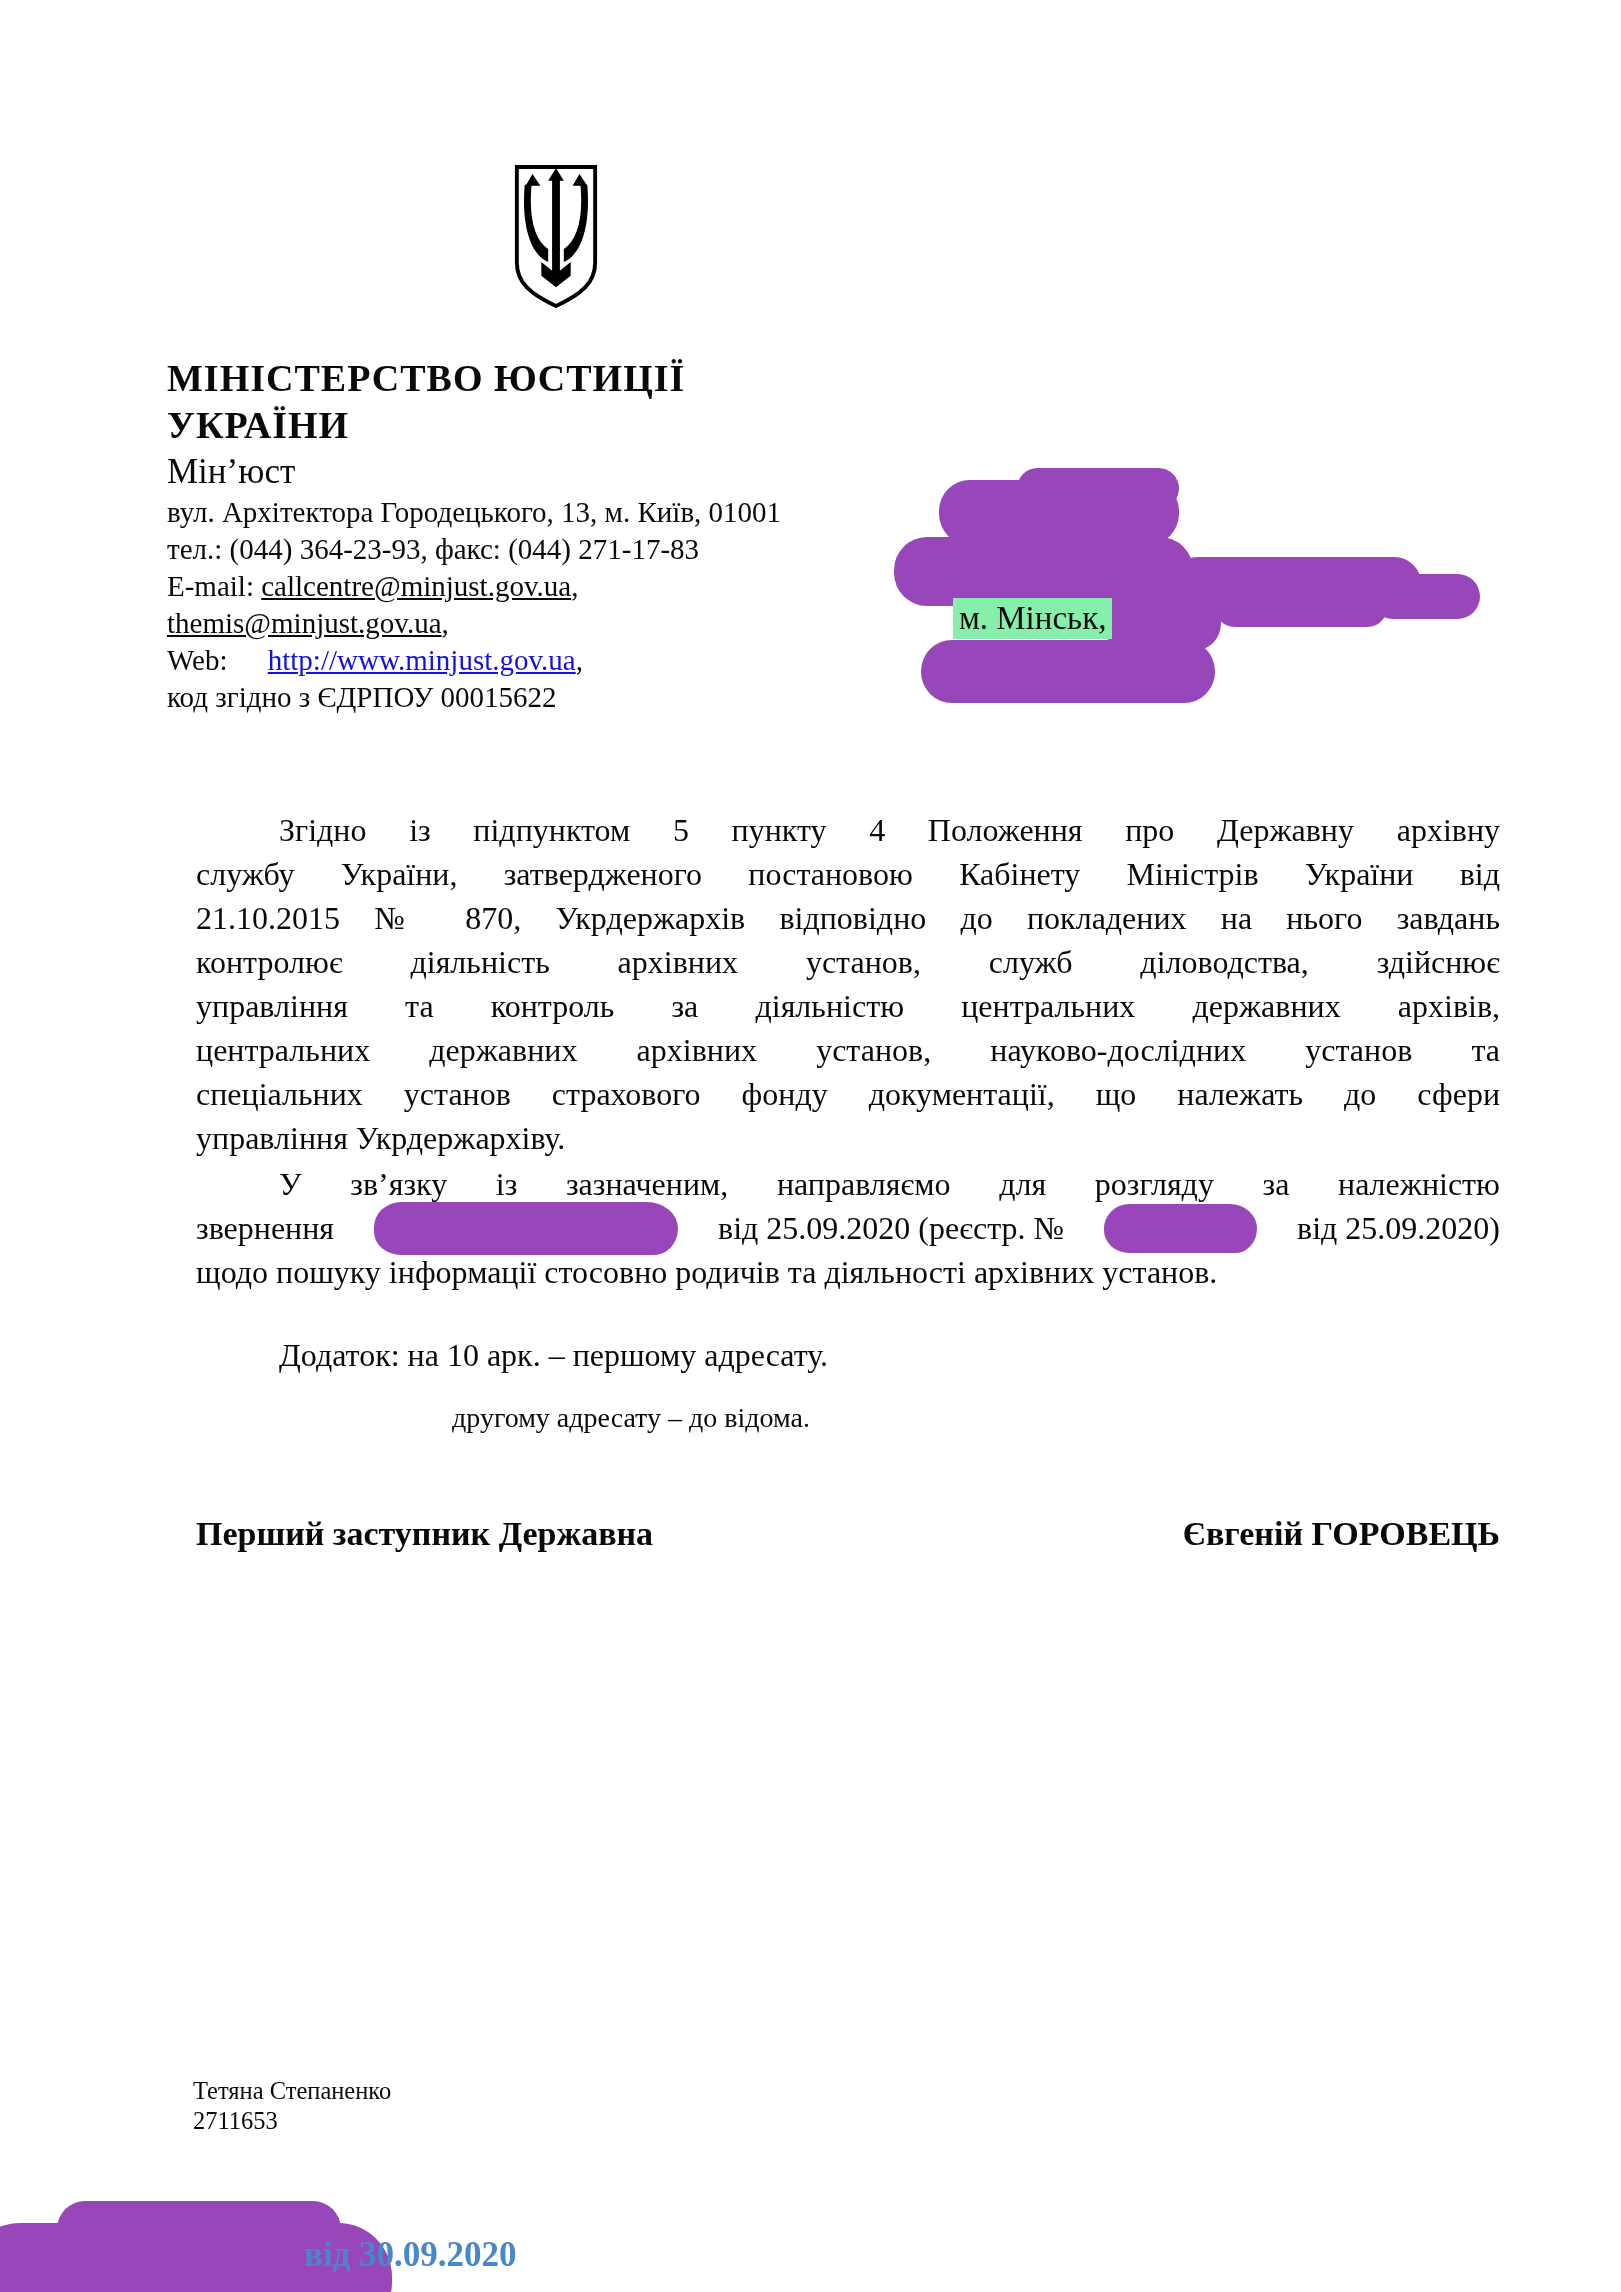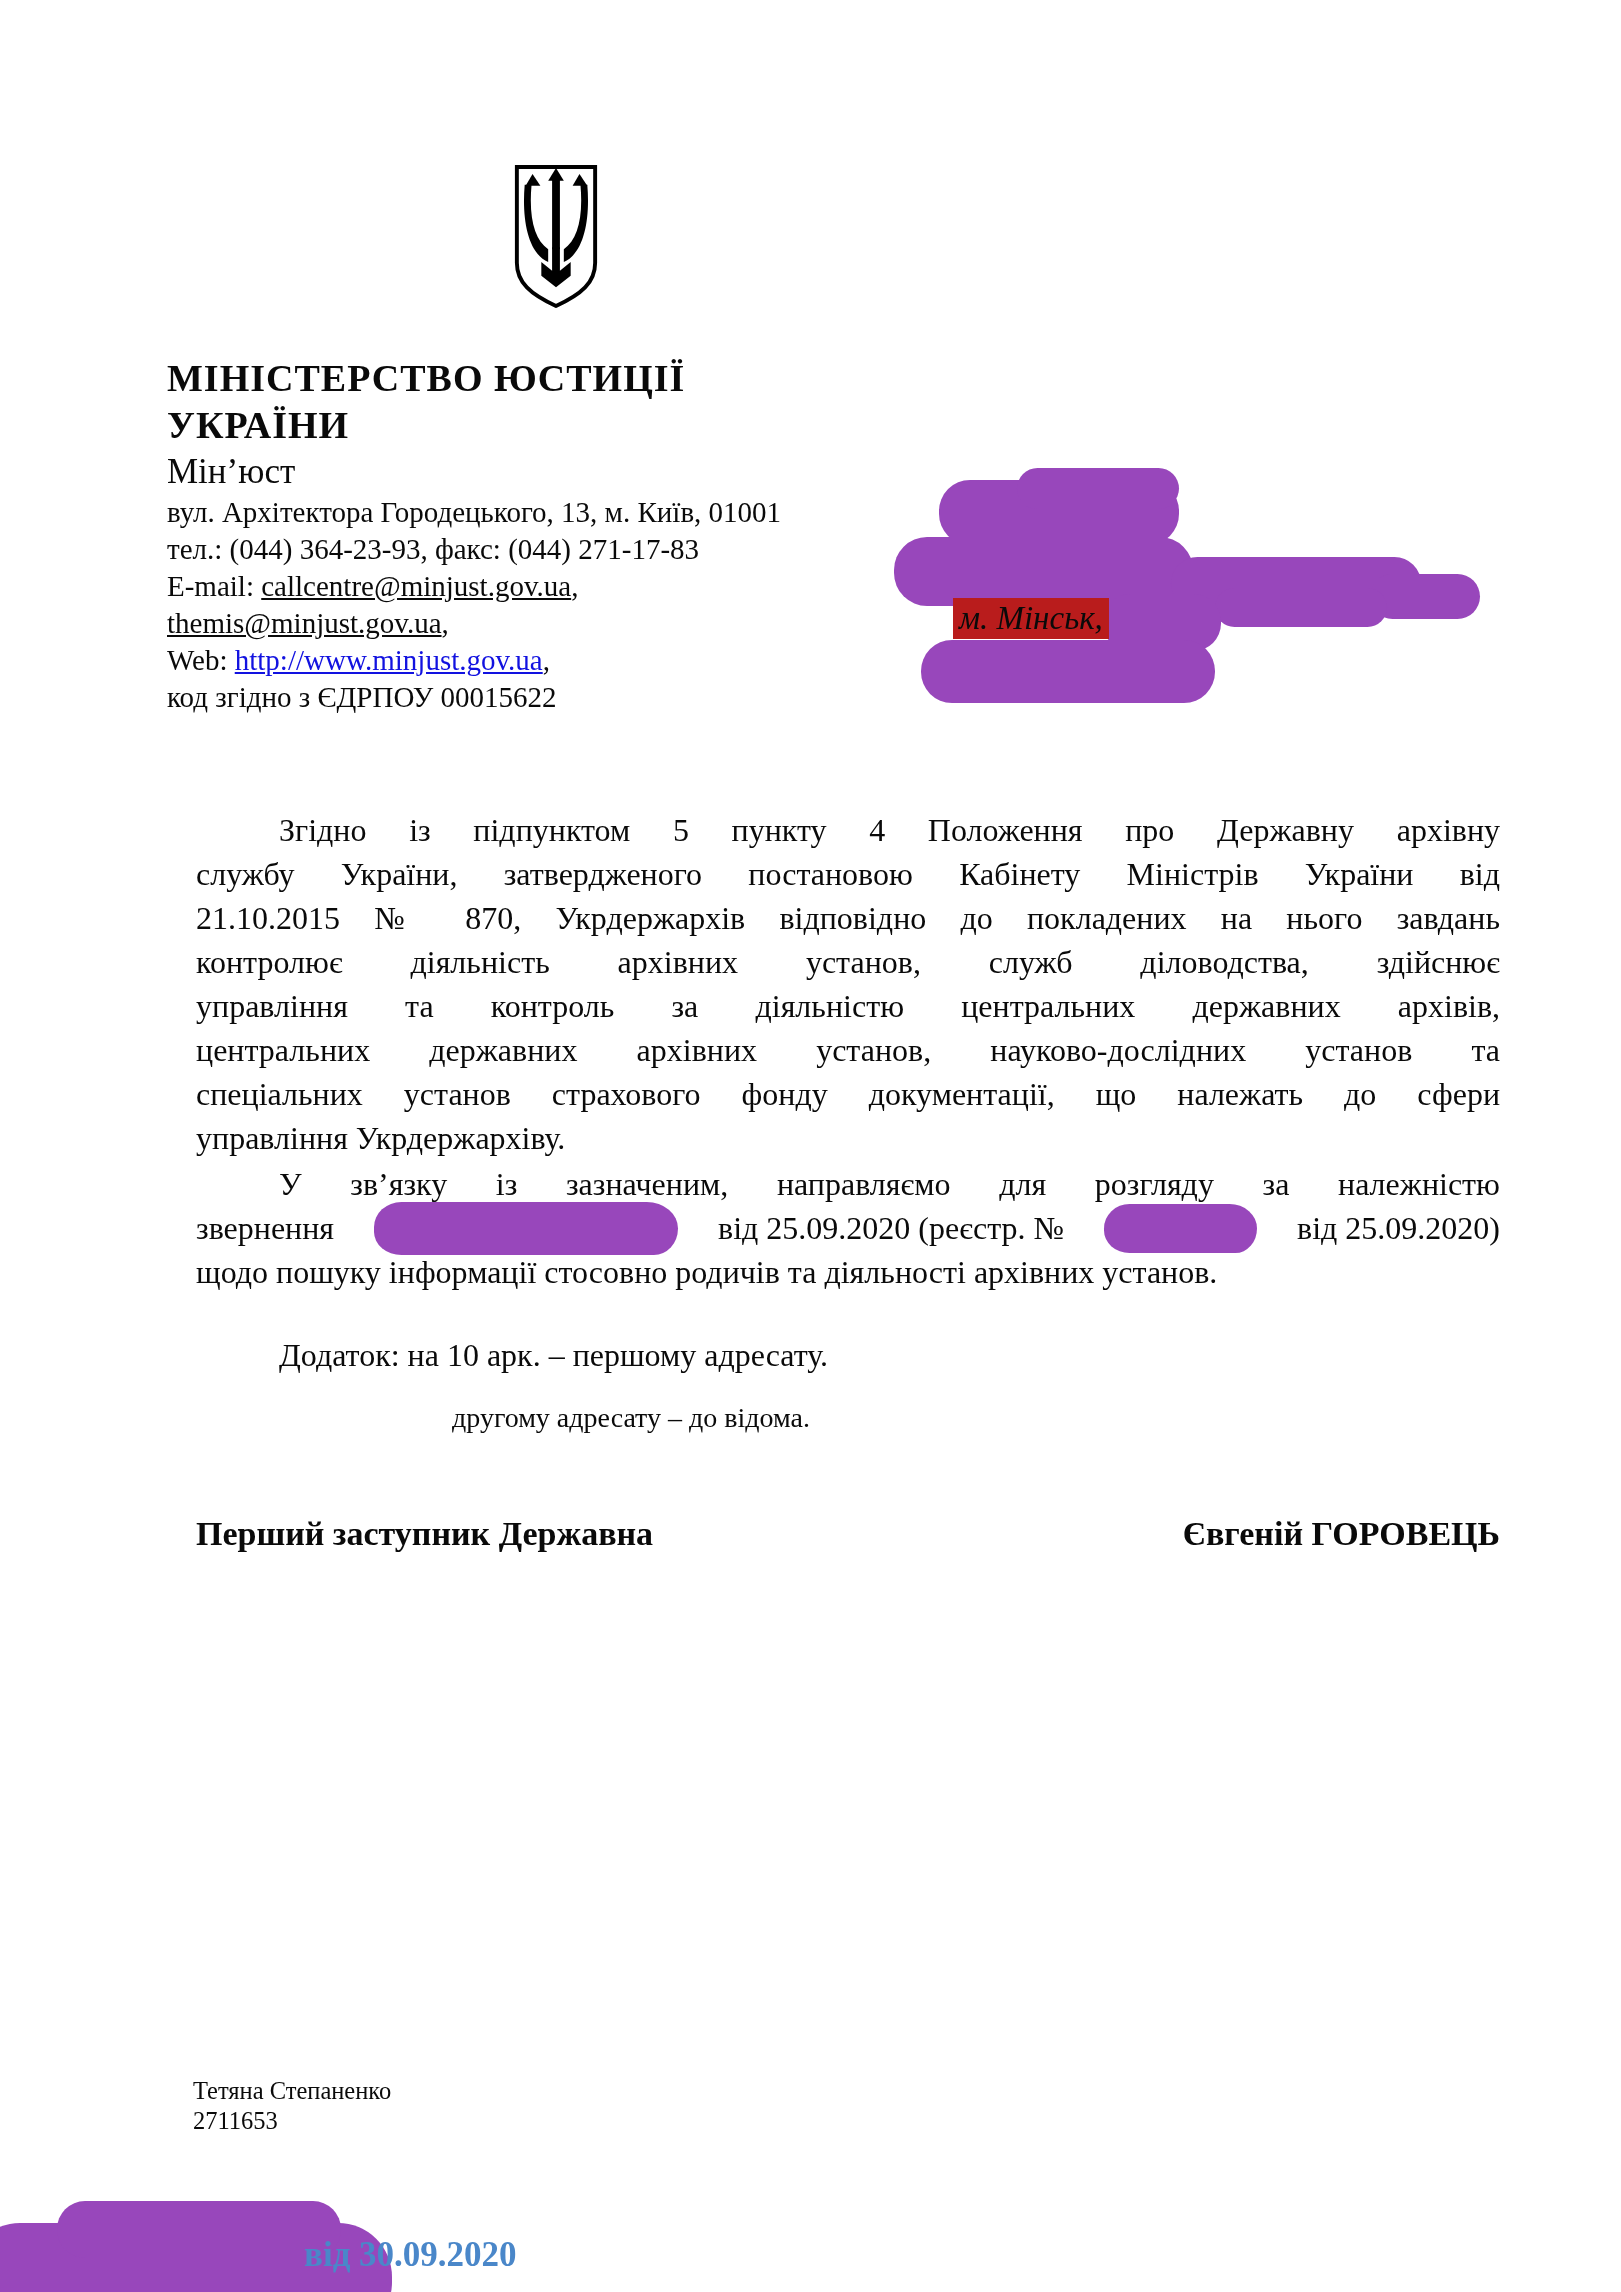--- a/index.html
+++ b/index.html
@@ -13,25 +13,25 @@
     color:#0a0a0a;
   }
   
   .emblem{position:absolute;left:511px;top:163px;width:90px;height:147px;}
   
   .left-col{position:absolute;left:167px;top:355px;width:804px;text-align:left;}
   .org1{font-weight:bold;font-size:38px;line-height:47px;letter-spacing:1px;}
   .org2{font-size:35px;line-height:45px;}
   .contact{font-size:29px;line-height:37px;}
   .ulink{color:inherit;text-decoration:underline;cursor:pointer;}
-  .ulink.blue{color:var(--link-blue,#1212e0);}
+  .ulink.blue{color:var(--link-blue,#1212e0);margin-left:33px;}
   
   .right-col{position:absolute;left:965px;top:312px;width:472px;font-weight:bold;font-size:35px;line-height:45px;}
   .jl{text-align:justify;text-align-last:justify;}
-  .city{position:absolute;left:953px;top:598px;font-size:33px;line-height:41px;background:#b91c1c;padding:0 5.9px;z-index:5;white-space:nowrap;font-style:italic;}
+  .city{position:absolute;left:953px;top:598px;font-size:33px;line-height:41px;background:#86efac;padding:0 5.9px;z-index:5;white-space:nowrap;}
   
   .blob{position:absolute;background:var(--redaction-purple,#9847bb);z-index:1;}
   .b1 {left:939px; top:480px;width:240px;height:65px;border-radius:31px;}
   .b1b{left:1017px;top:468px;width:162px;height:41px;border-radius:20.6px;}
   .b2 {left:894px; top:537px;width:299px;height:69px;border-radius:33px;}
   .b3 {left:1171px;top:557px;width:250px;height:53px;border-radius:26.5px;}
   .b3c{left:1370px;top:574px;width:110px;height:45px;border-radius:22.5px;}
   .b4 {left:1215px;top:588px;width:172px;height:39px;border-radius:19.6px;}
   .b5 {left:1103px;top:594px;width:118px;height:57px;border-radius:27.4px;}
   .b6 {left:921px; top:640px;width:294px;height:63px;border-radius:31px;}

